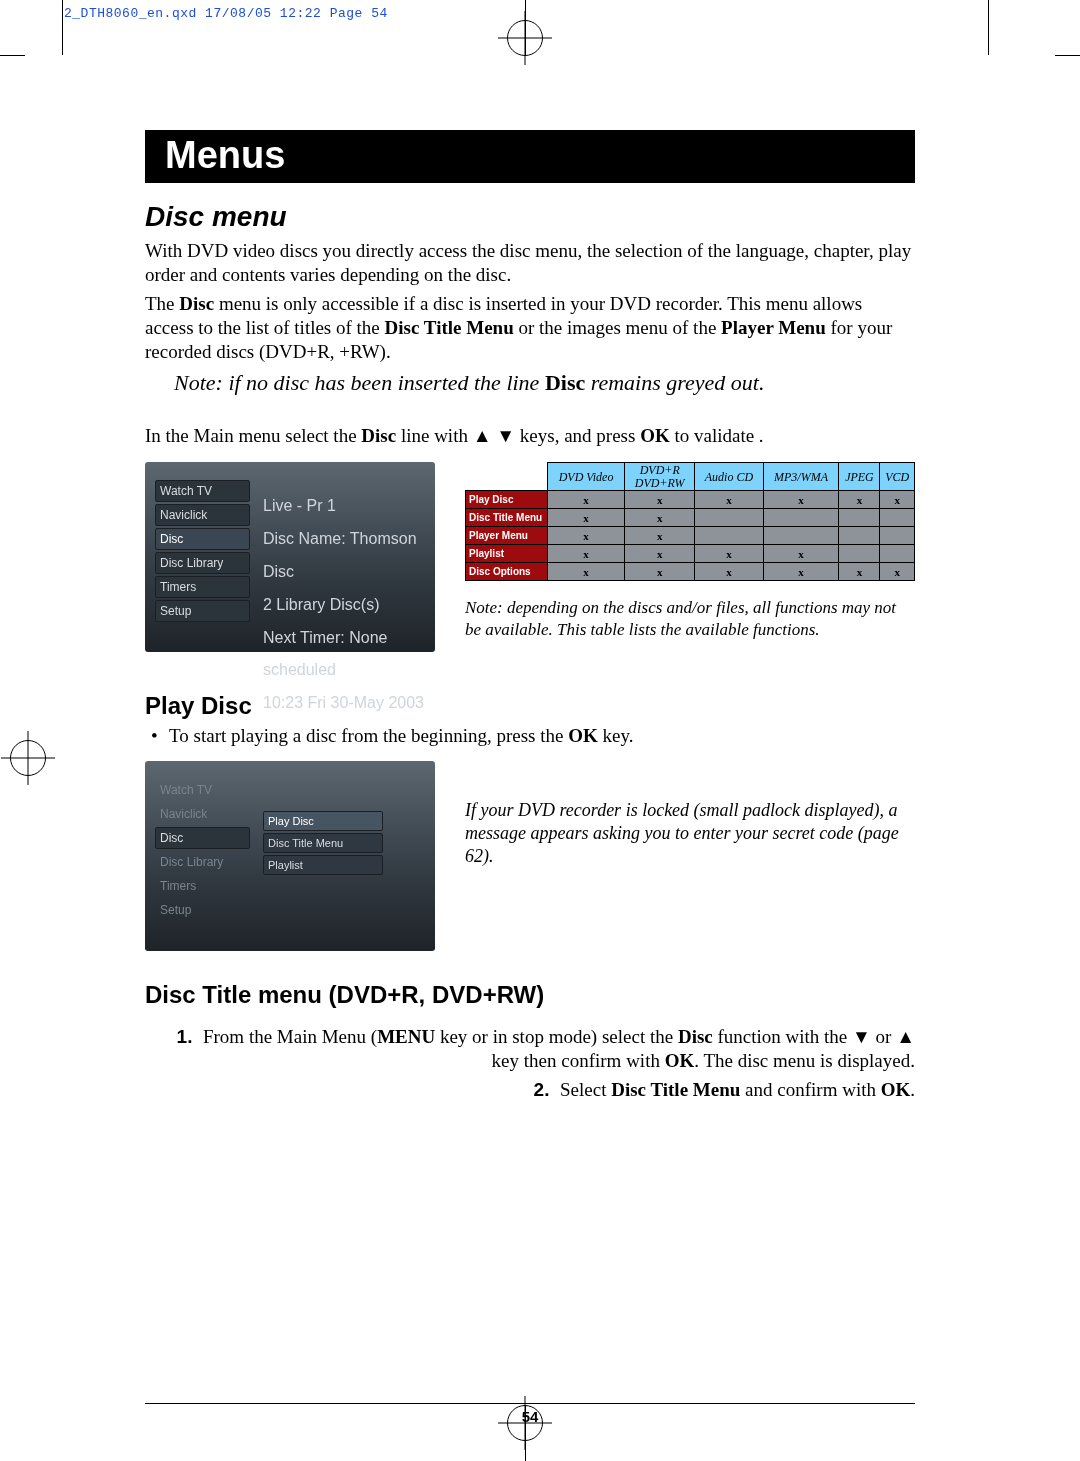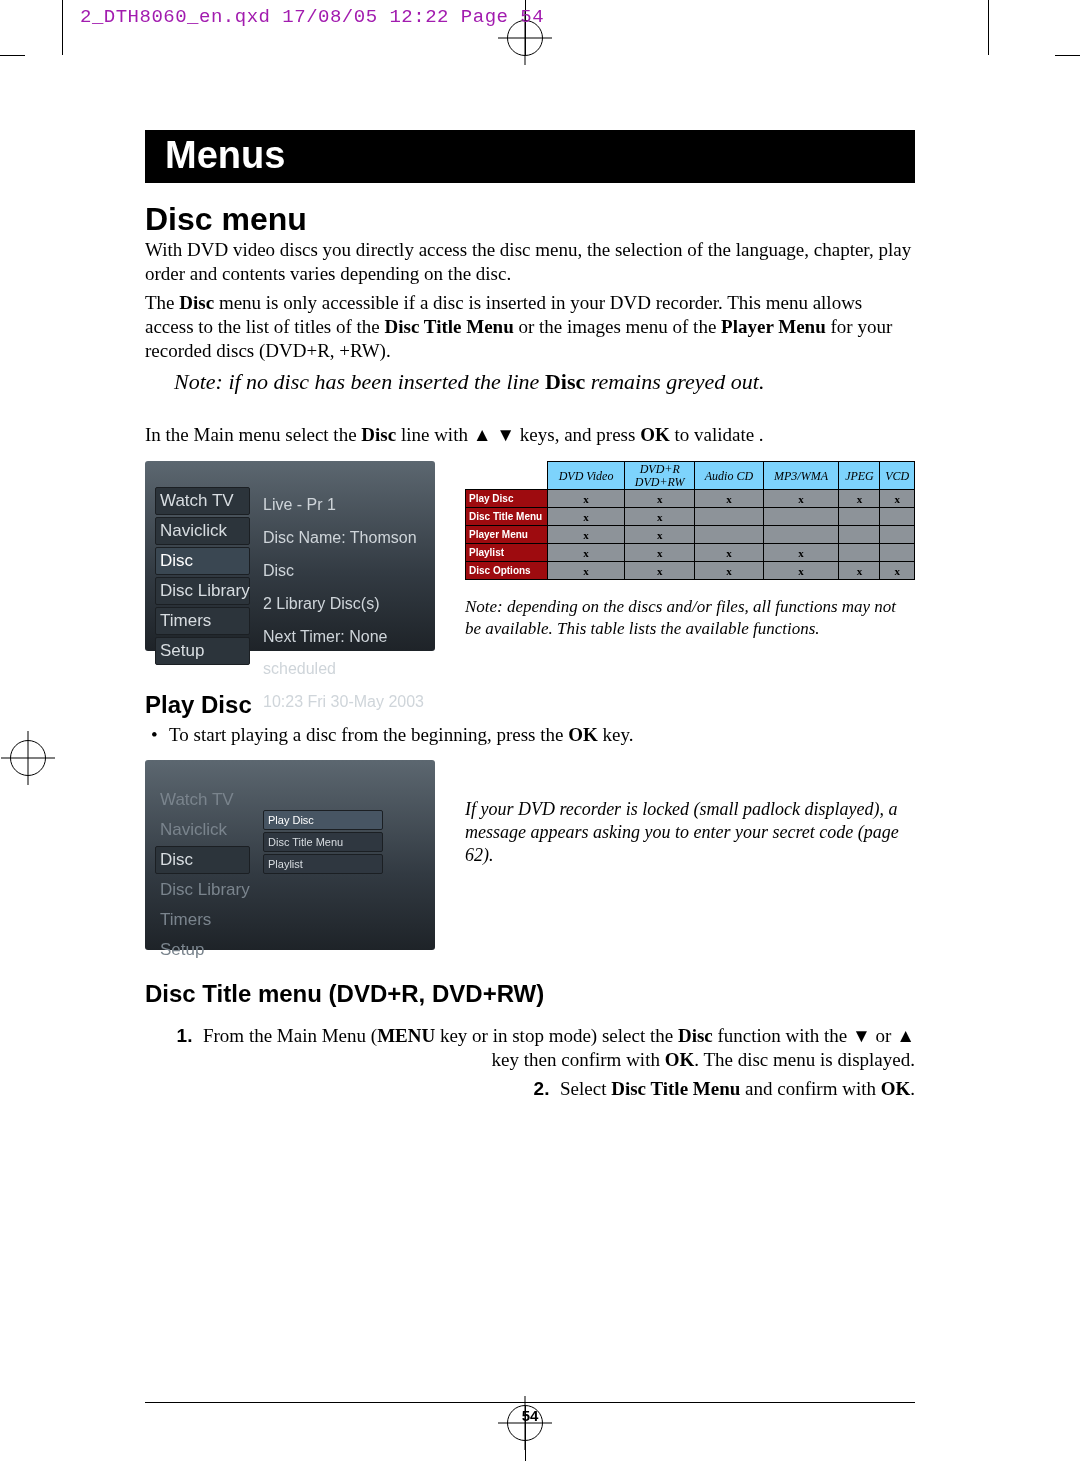--- a/index.html
+++ b/index.html
@@ -27,25 +27,25 @@
     content:""; position:absolute; background:#000;
   }
   .reg-mark::before { left:50%; top:-10px; bottom:-10px; width:1px; transform:translateX(-0.5px);}
   .reg-mark::after  { top:50%; left:-10px; right:-10px; height:1px; transform:translateY(-0.5px);}
   .reg-top  { top: 20px; left: 507px; }
   .reg-bot  { bottom: 20px; left: 507px; }
   .reg-left { top: 740px; left: 10px; }
 
   .qxd-line {
     position: absolute;
-    top: 6px; left: 80px;
+    top: 6px; left: 64px;
     font-family: "Courier New", monospace;
-    font-size: 19px;
+    font-size: 13px;
     letter-spacing: 0.5px;
-    color:#a21caf;
+    color:#1d4ed8;
   }
 
   .page {
     position: absolute;
     top: 130px;
     left: 145px;
     width: 770px;
   }
 
   .title-bar {
@@ -54,22 +54,24 @@
     font-family: Arial, Helvetica, sans-serif;
     font-weight: 900;
     font-size: 38px;
     padding: 4px 20px 6px 20px;
     margin-bottom: 18px;
   }
 
   h2.section {
     font-family: Arial, Helvetica, sans-serif;
     font-weight: 900;
-    font-size: 32px;
+    font-size: 28px;
     margin-top: 10px;
+    margin-bottom: 6px;
+    font-style: italic;
   }
   h3.sub {
     font-family: Arial, Helvetica, sans-serif;
     font-weight: 900;
     font-size: 24px;
     margin-top: 16px;
     margin-bottom: 4px;
   }
 
   p.body {
@@ -91,22 +93,22 @@
   
   .shot {
     background: linear-gradient(#5c6770, #323a42 60%, #1e2328);
     border-radius: 3px;
     position: relative;
     color: #d8dde1;
     font-family: Arial, Helvetica, sans-serif;
   }
   .shot1 { width: 290px; height: 190px; margin-top:14px; margin-bottom:4px;}
   .menu-col {
-    position: absolute; left: 10px; top: 26px; width: 95px;
-    font-size: 17px;
+    position: absolute; left: 10px; top: 18px; width: 95px;
+    font-size: 12px;
   }
   .menu-item {
     padding: 3px 4px;
     border: 1px solid #1b1f23;
     border-radius: 2px;
     margin-bottom: 2px;
     background: #2c343b;
     white-space: nowrap;
   }
   .menu-item.sel { background: #3a4752; color:#fff; }

